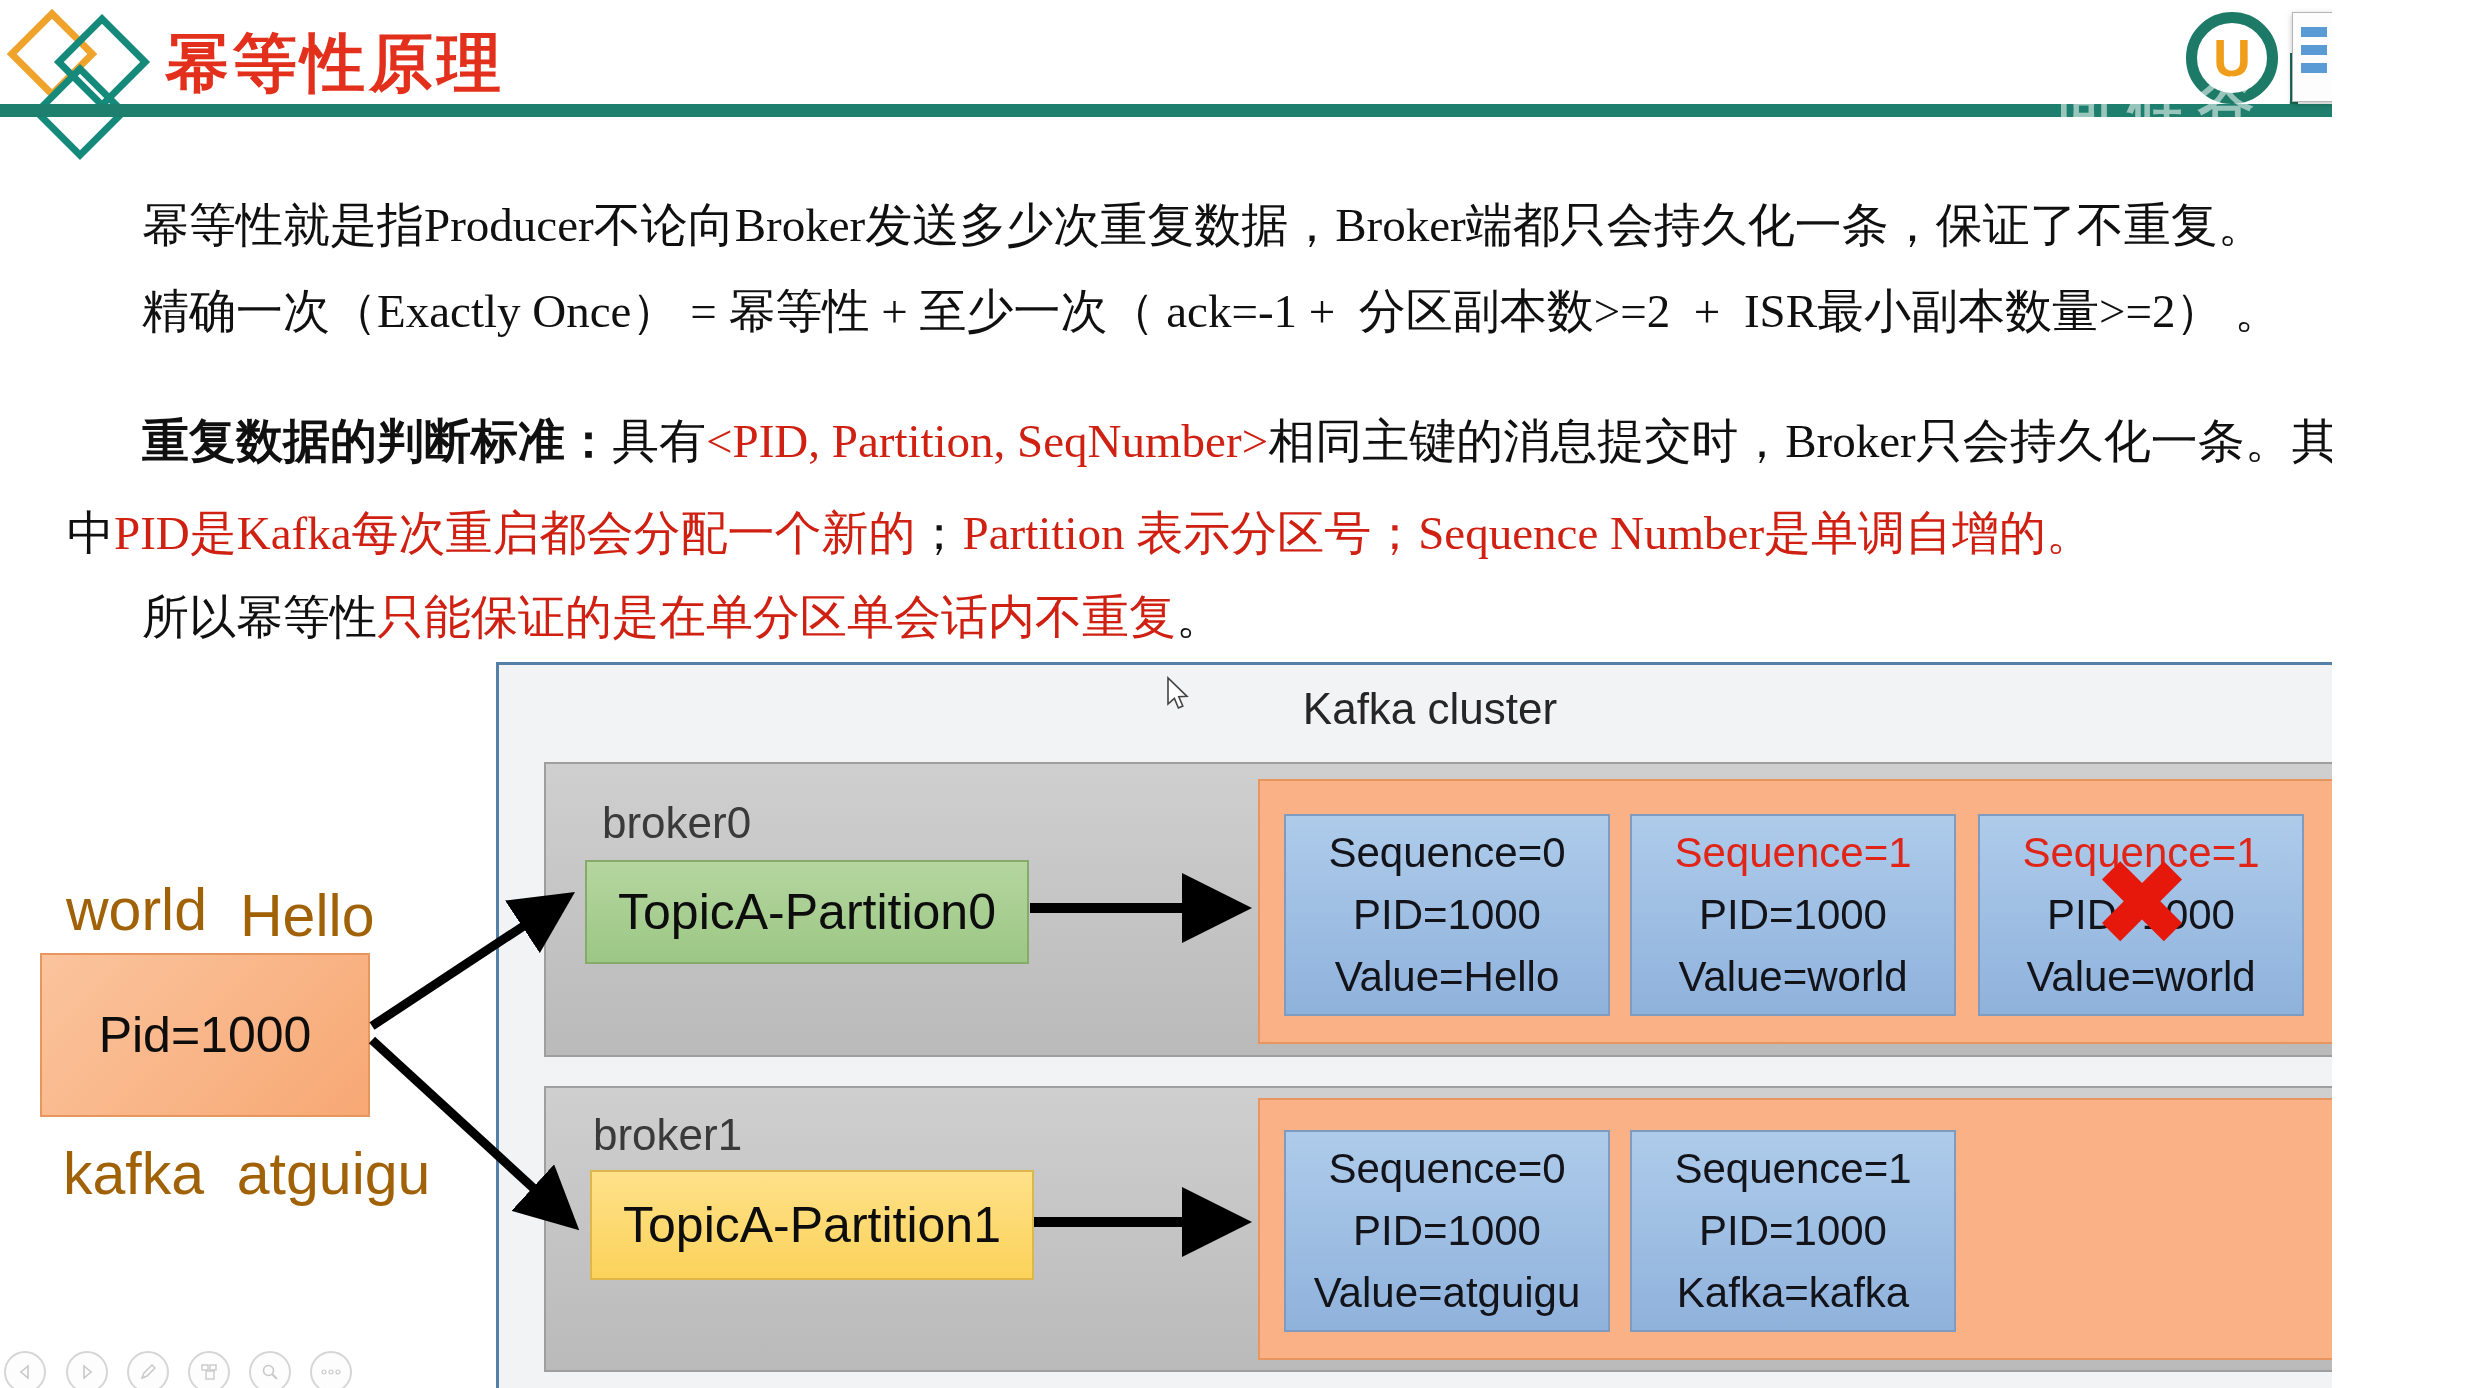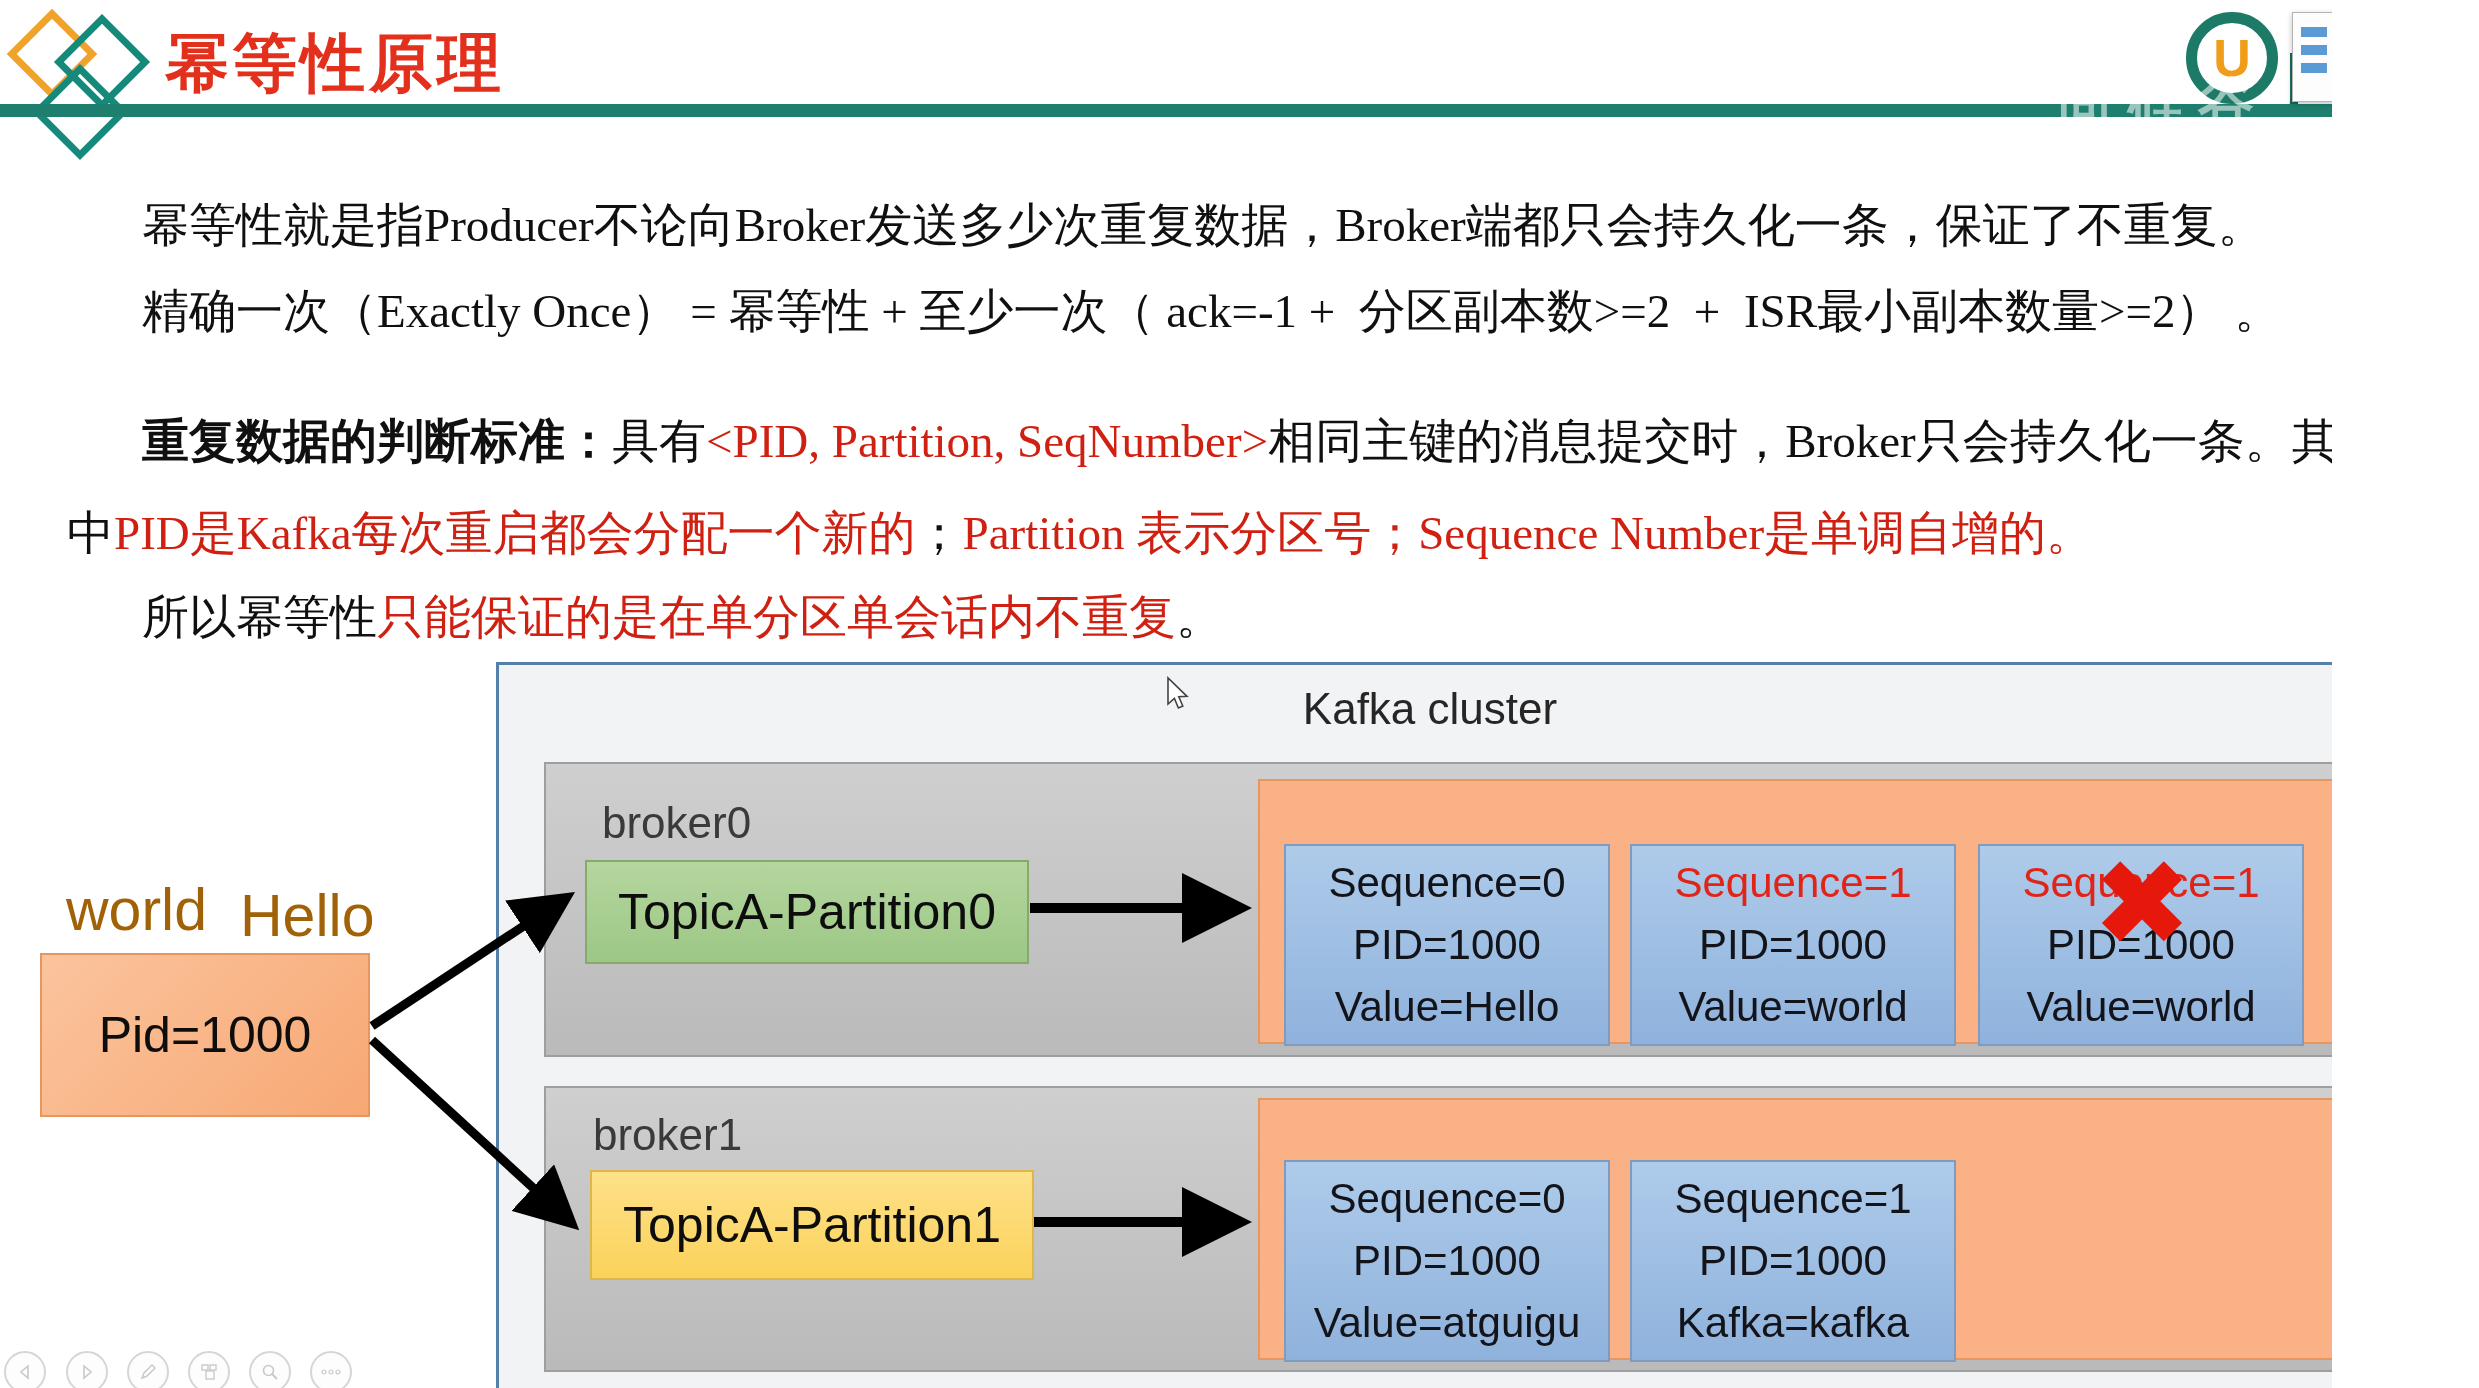--- a/index.html
+++ b/index.html
@@ -25,21 +25,21 @@
   .broker-label{font-size:44px;color:#3a3a3a;}
   .part-box{width:440px;display:flex;align-items:center;justify-content:center;
             font-size:50px;color:#0d0d0d;}
   #partition0{left:585px;top:860px;height:100px;background:linear-gradient(#b5d69f,#9cc785);
               border:2px solid #86aa6c;}
   #partition1{left:590px;top:1170px;height:106px;background:linear-gradient(#fee189,#fbd25a);
               border:2px solid #dfb64a;}
   .orange-cont{left:1258px;width:1087px;background:#f9b185;border:2px solid #e6965e;}
   .msg{width:322px;height:198px;background:linear-gradient(#aecbea,#8fb2dc);
        border:2px solid #7f9cc0;display:flex;flex-direction:column;justify-content:center;
-       align-items:center;font-size:42px;line-height:62px;color:#13131a;margin-top:30px;}
+       align-items:center;font-size:42px;line-height:62px;color:#13131a;}
   .msg .red{color:#e02518;}
   #producer-box{left:40px;top:953px;width:326px;height:160px;
                 background:linear-gradient(135deg,#fbc49d,#f7a874);border:2px solid #e6965e;
                 display:flex;flex-direction:column;justify-content:center;align-items:center;
                 font-size:50px;line-height:64px;color:#0d0d0d;}
   .side-label{font-size:59px;color:#a16207;white-space:pre;}
   #red-x{left:2080px;top:843px;width:124px;text-align:center;font-size:120px;
          font-weight:bold;color:#e6180b;line-height:120px;}
   
   .ctrl{width:38px;height:38px;border-radius:50%;border:2px solid #d6d6d6;background:#fdfdfd;
@@ -137,20 +137,21 @@
     <span>Sequence=1</span>
     <span>PID=1000</span>
     <span>Kafka=kafka</span>
   </div>
 
   <div class="abs" id="producer-box">
     <span>Pid=1000</span>
   </div>
   <div class="abs side-label" style="left:66px;top:876px;">world</div>
   <div class="abs side-label" style="left:240px;top:882px;">Hello</div>
+  <div class="abs side-label" style="left:63px;top:1140px;">kafka  atguigu</div>
 
   <svg class="abs" style="left:0;top:0;" width="2479" height="1388">
     <defs>
       <marker id="ah" markerWidth="7" markerHeight="7" refX="5" refY="3.5" orient="auto">
         <path d="M0,0 L7,3.5 L0,7 z" fill="#000"></path>
       </marker>
     </defs>
     <line x1="372" y1="1026" x2="560" y2="902" stroke="#000" stroke-width="9" marker-end="url(#ah)"></line>
     <line x1="372" y1="1040" x2="566" y2="1218" stroke="#000" stroke-width="9" marker-end="url(#ah)"></line>
     <line x1="1030" y1="908" x2="1232" y2="908" stroke="#000" stroke-width="10" marker-end="url(#ah)"></line>

